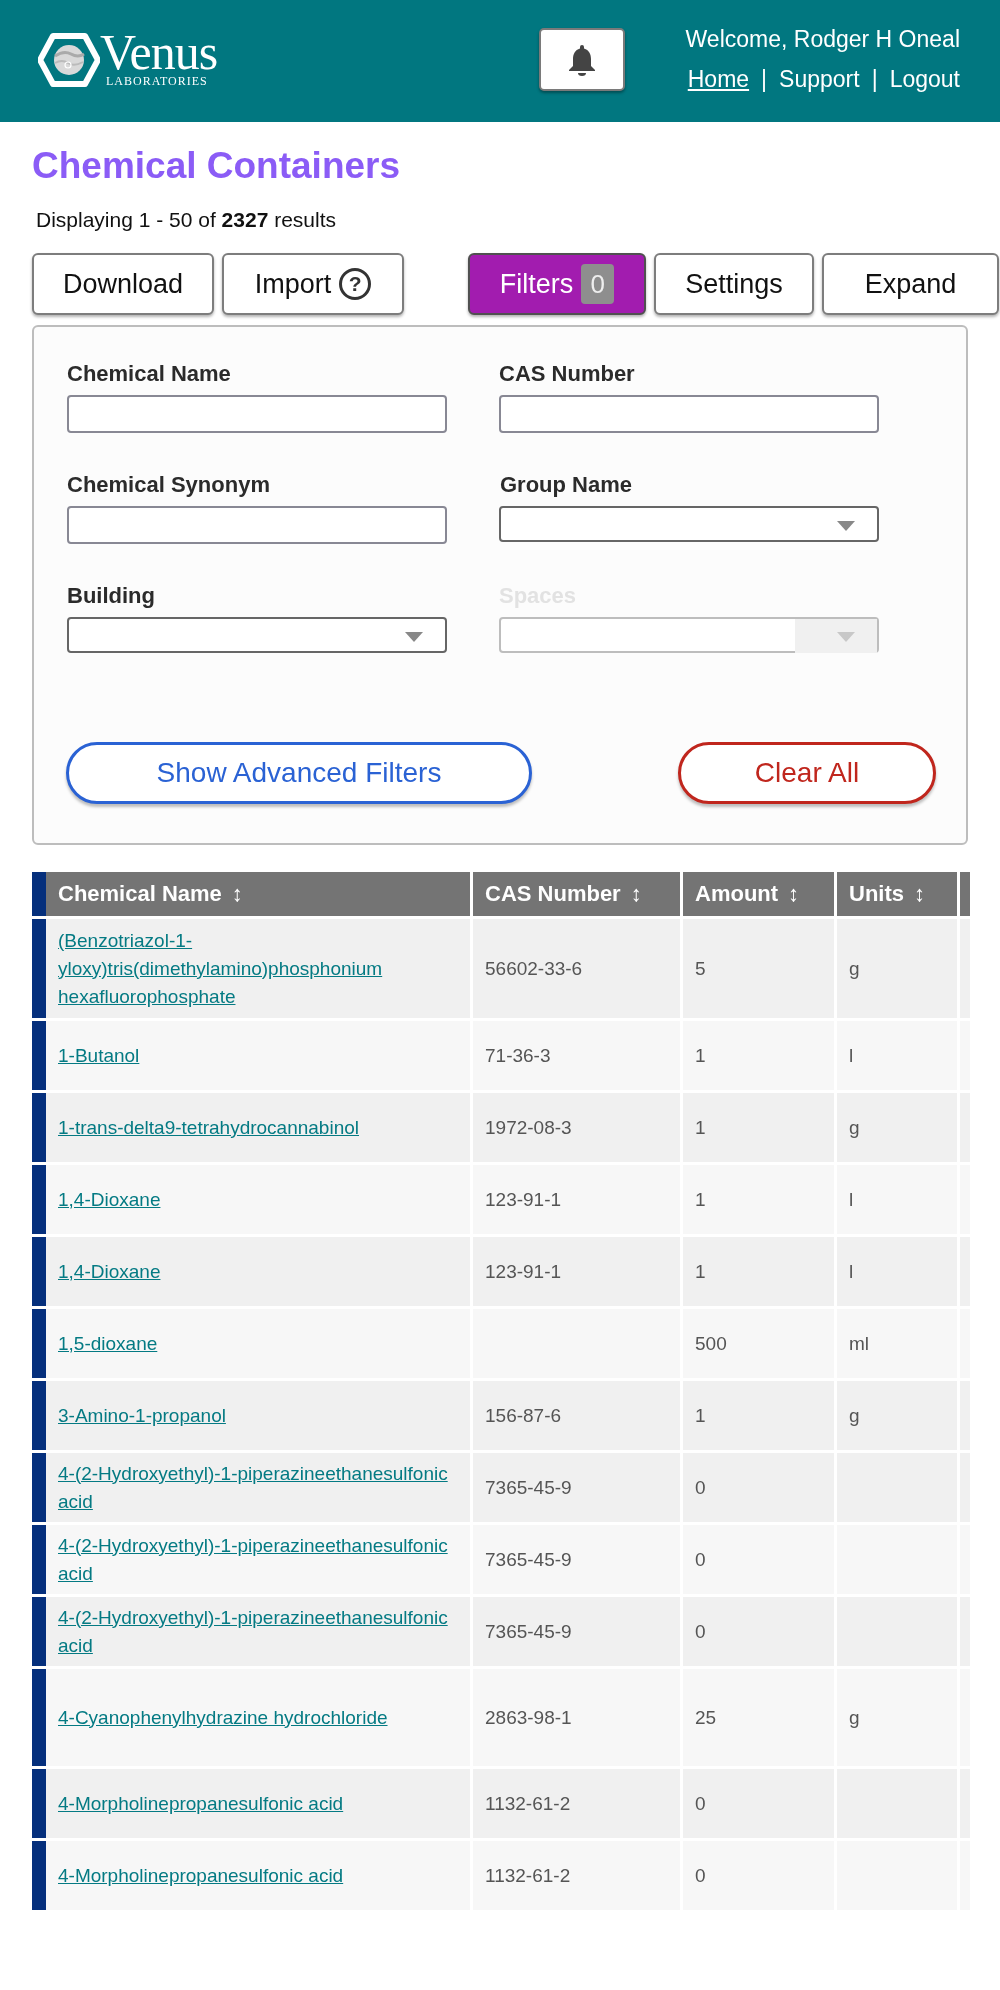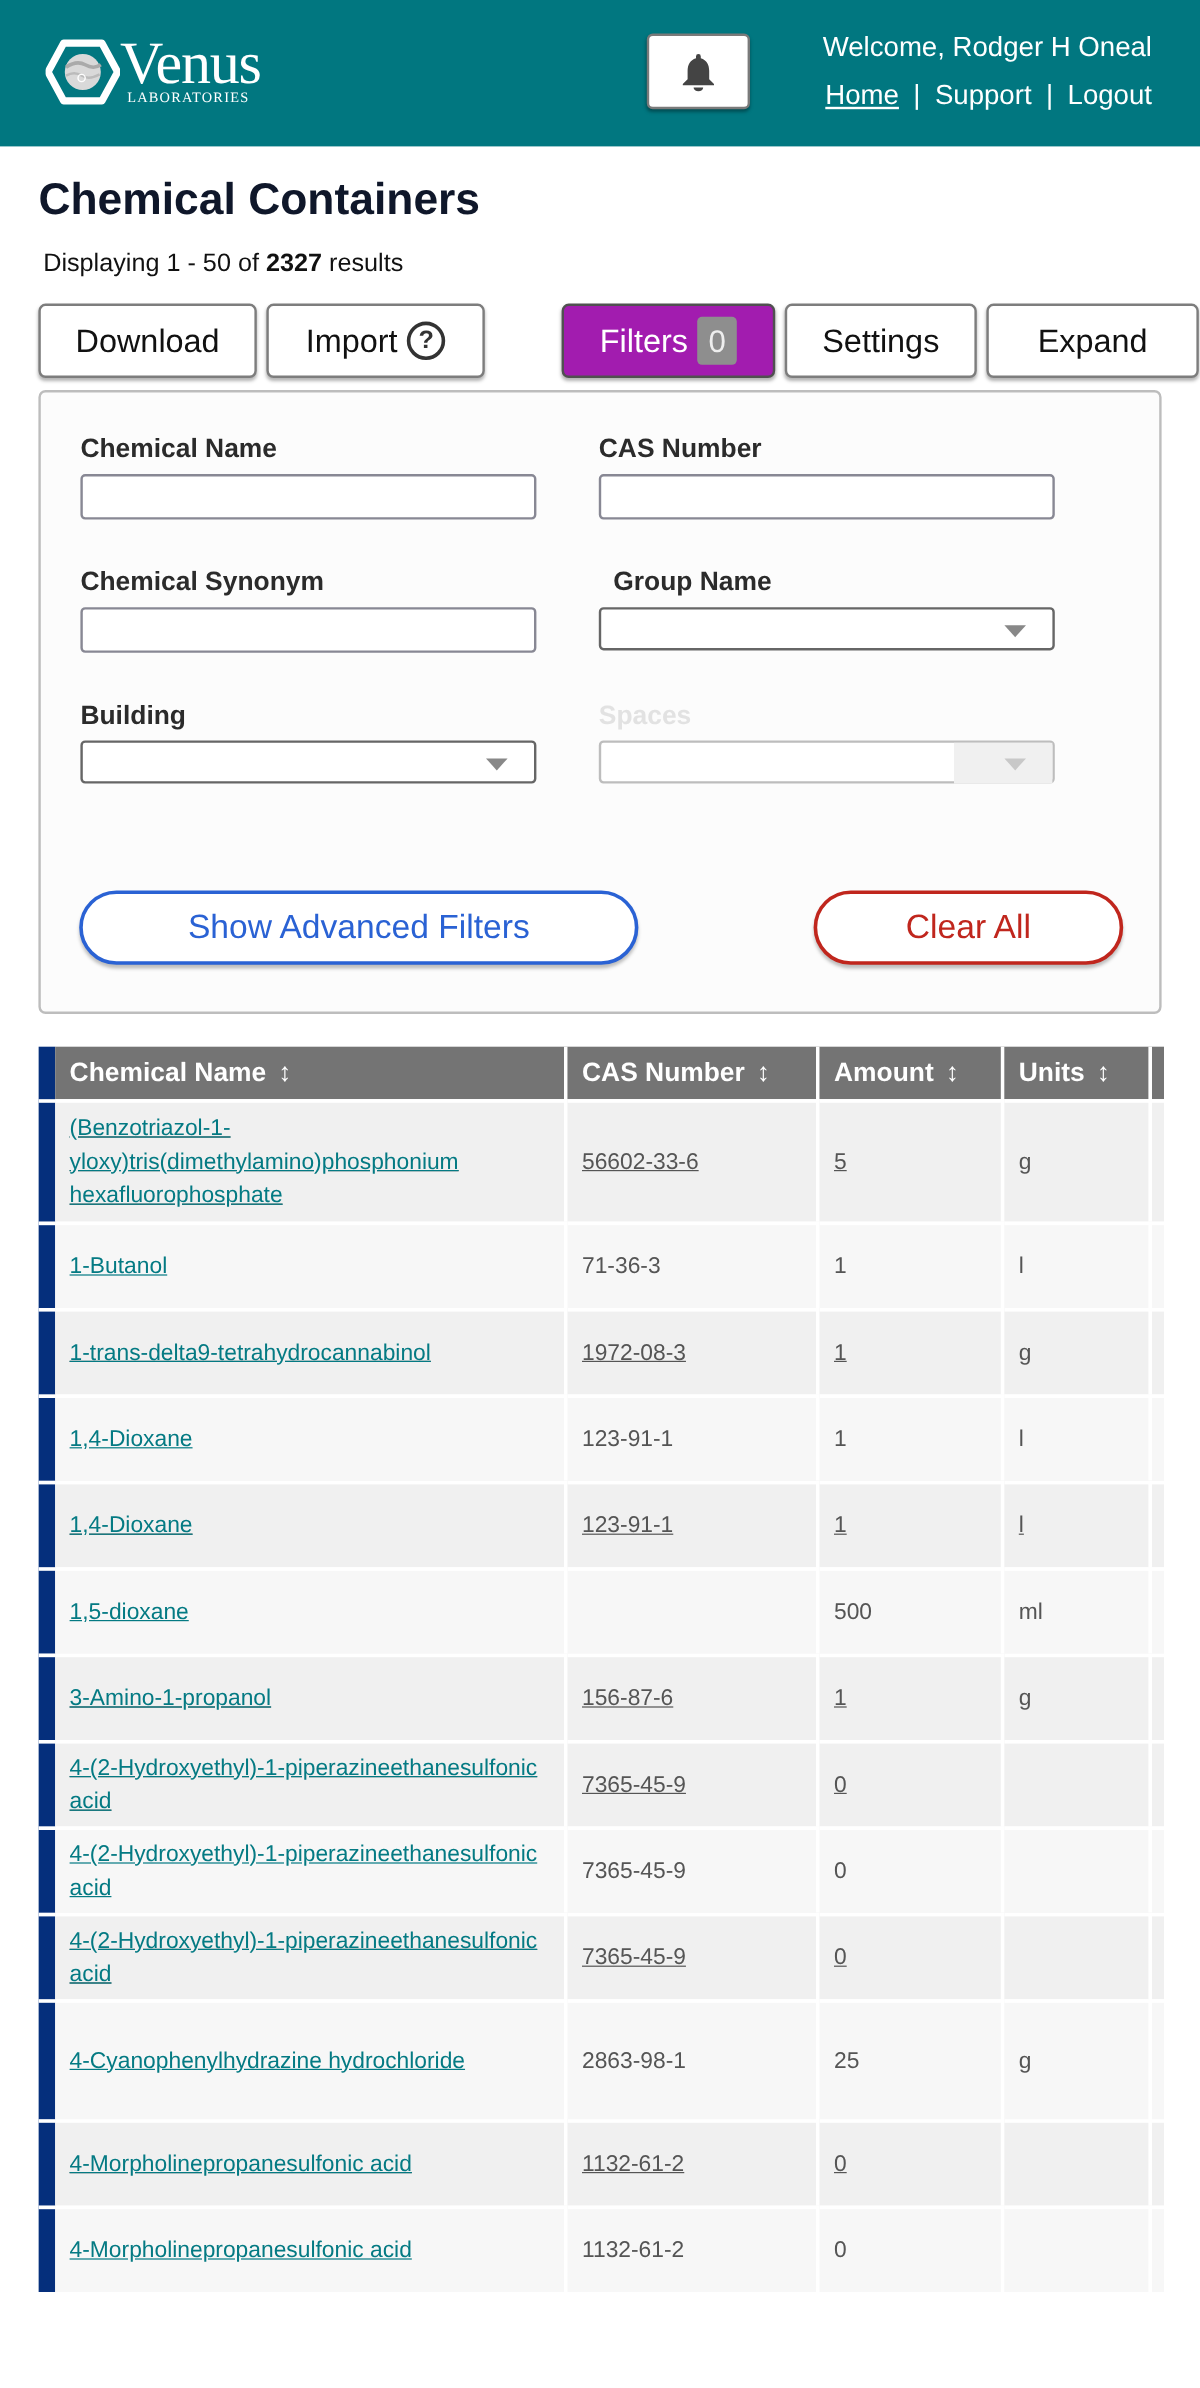--- a/index.html
+++ b/index.html
@@ -41,21 +41,21 @@
     position: absolute; right: 40px; top: 66px;
     color: #fff; font-size: 23px; display: flex; align-items: center;
   }
   .nav a { color: #fff; text-decoration: none; }
   .nav a.active { text-decoration: underline; }
   .nav .sep { margin: 0 12px; font-weight: 300; }
 
   
   .page-title {
     position: absolute; left: 32px; top: 145px;
-    font-size: 37px; font-weight: bold; color: #0f172a; margin: 0;
+    font-size: 37px; font-weight: bold; color: #8b5cf6; margin: 0;
   }
   .results-line { position: absolute; left: 36px; top: 208px; font-size: 21px; color: #111; }
   .results-line b { font-weight: bold; }
 
   
   .btn {
     position: absolute; top: 253px; height: 62px;
     background: #fff; border: 2px solid #7d7d7d; border-radius: 6px;
     box-shadow: 0 2px 3px rgba(0,0,0,0.3);
     font-size: 27px; color: #111;
@@ -125,21 +125,21 @@
     background: #747474; color: #fff; font-size: 22px; font-weight: bold;
     text-align: left; height: 44px; border-right: 3px solid #fff;
     padding-left: 12px;
   }
   th.marker, td.marker { width: 14px; background: #052f7c; padding: 0; border-right: none; }
   th .sort { font-weight: normal; margin-left: 10px; }
   td {
     font-size: 19px; color: #555; border-right: 3px solid #fff;
     border-top: 3px solid #fff; padding-left: 12px; vertical-align: middle;
   }
-  tr.odd td:not(.marker) { background: #f0f0f0; text-decoration: underline; }
+  tr.odd td:not(.marker) { background: #f0f0f0; }
   tr.even td:not(.marker) { background: #f7f7f7; }
   td.col-name a { color: #047a83; text-decoration: underline; line-height: 28px; display: block; padding: 6px 0; }
   td.last, th.last { width: 14px; padding: 0; border-right: none; }
   th.last { background: #747474; }
 </style>
 </head>
 <body>
 
 <header class="header">
   <div class="logo">
@@ -199,21 +199,21 @@
 <section class="filter-panel">
   <label class="f-label" style="left:33px; top:34px;">Chemical Name</label>
   <input class="f-input" style="left: 33px; top: 68px;" value="">
 
   <label class="f-label" style="left:465px; top:34px;">CAS Number</label>
   <input class="f-input" style="left: 465px; top: 68px;" value="">
 
   <label class="f-label" style="left:33px; top:145px;">Chemical Synonym</label>
   <input class="f-input" style="left: 33px; top: 179px;" value="">
 
-  <label class="f-label" style="left:477px; top:145px;">Group Name</label>
+  <label class="f-label" style="left:466px; top:145px;">Group Name</label>
   <div class="f-select" style="left:465px; top:179px;">
     <span class="arrow"></span>
   </div>
 
   <label class="f-label" style="left:33px; top:256px;">Building</label>
   <div class="f-select" style="left:33px; top:290px;">
     <span class="arrow"></span>
   </div>
 
   <label class="f-label disabled" style="left:465px; top:256px;">Spaces</label>

